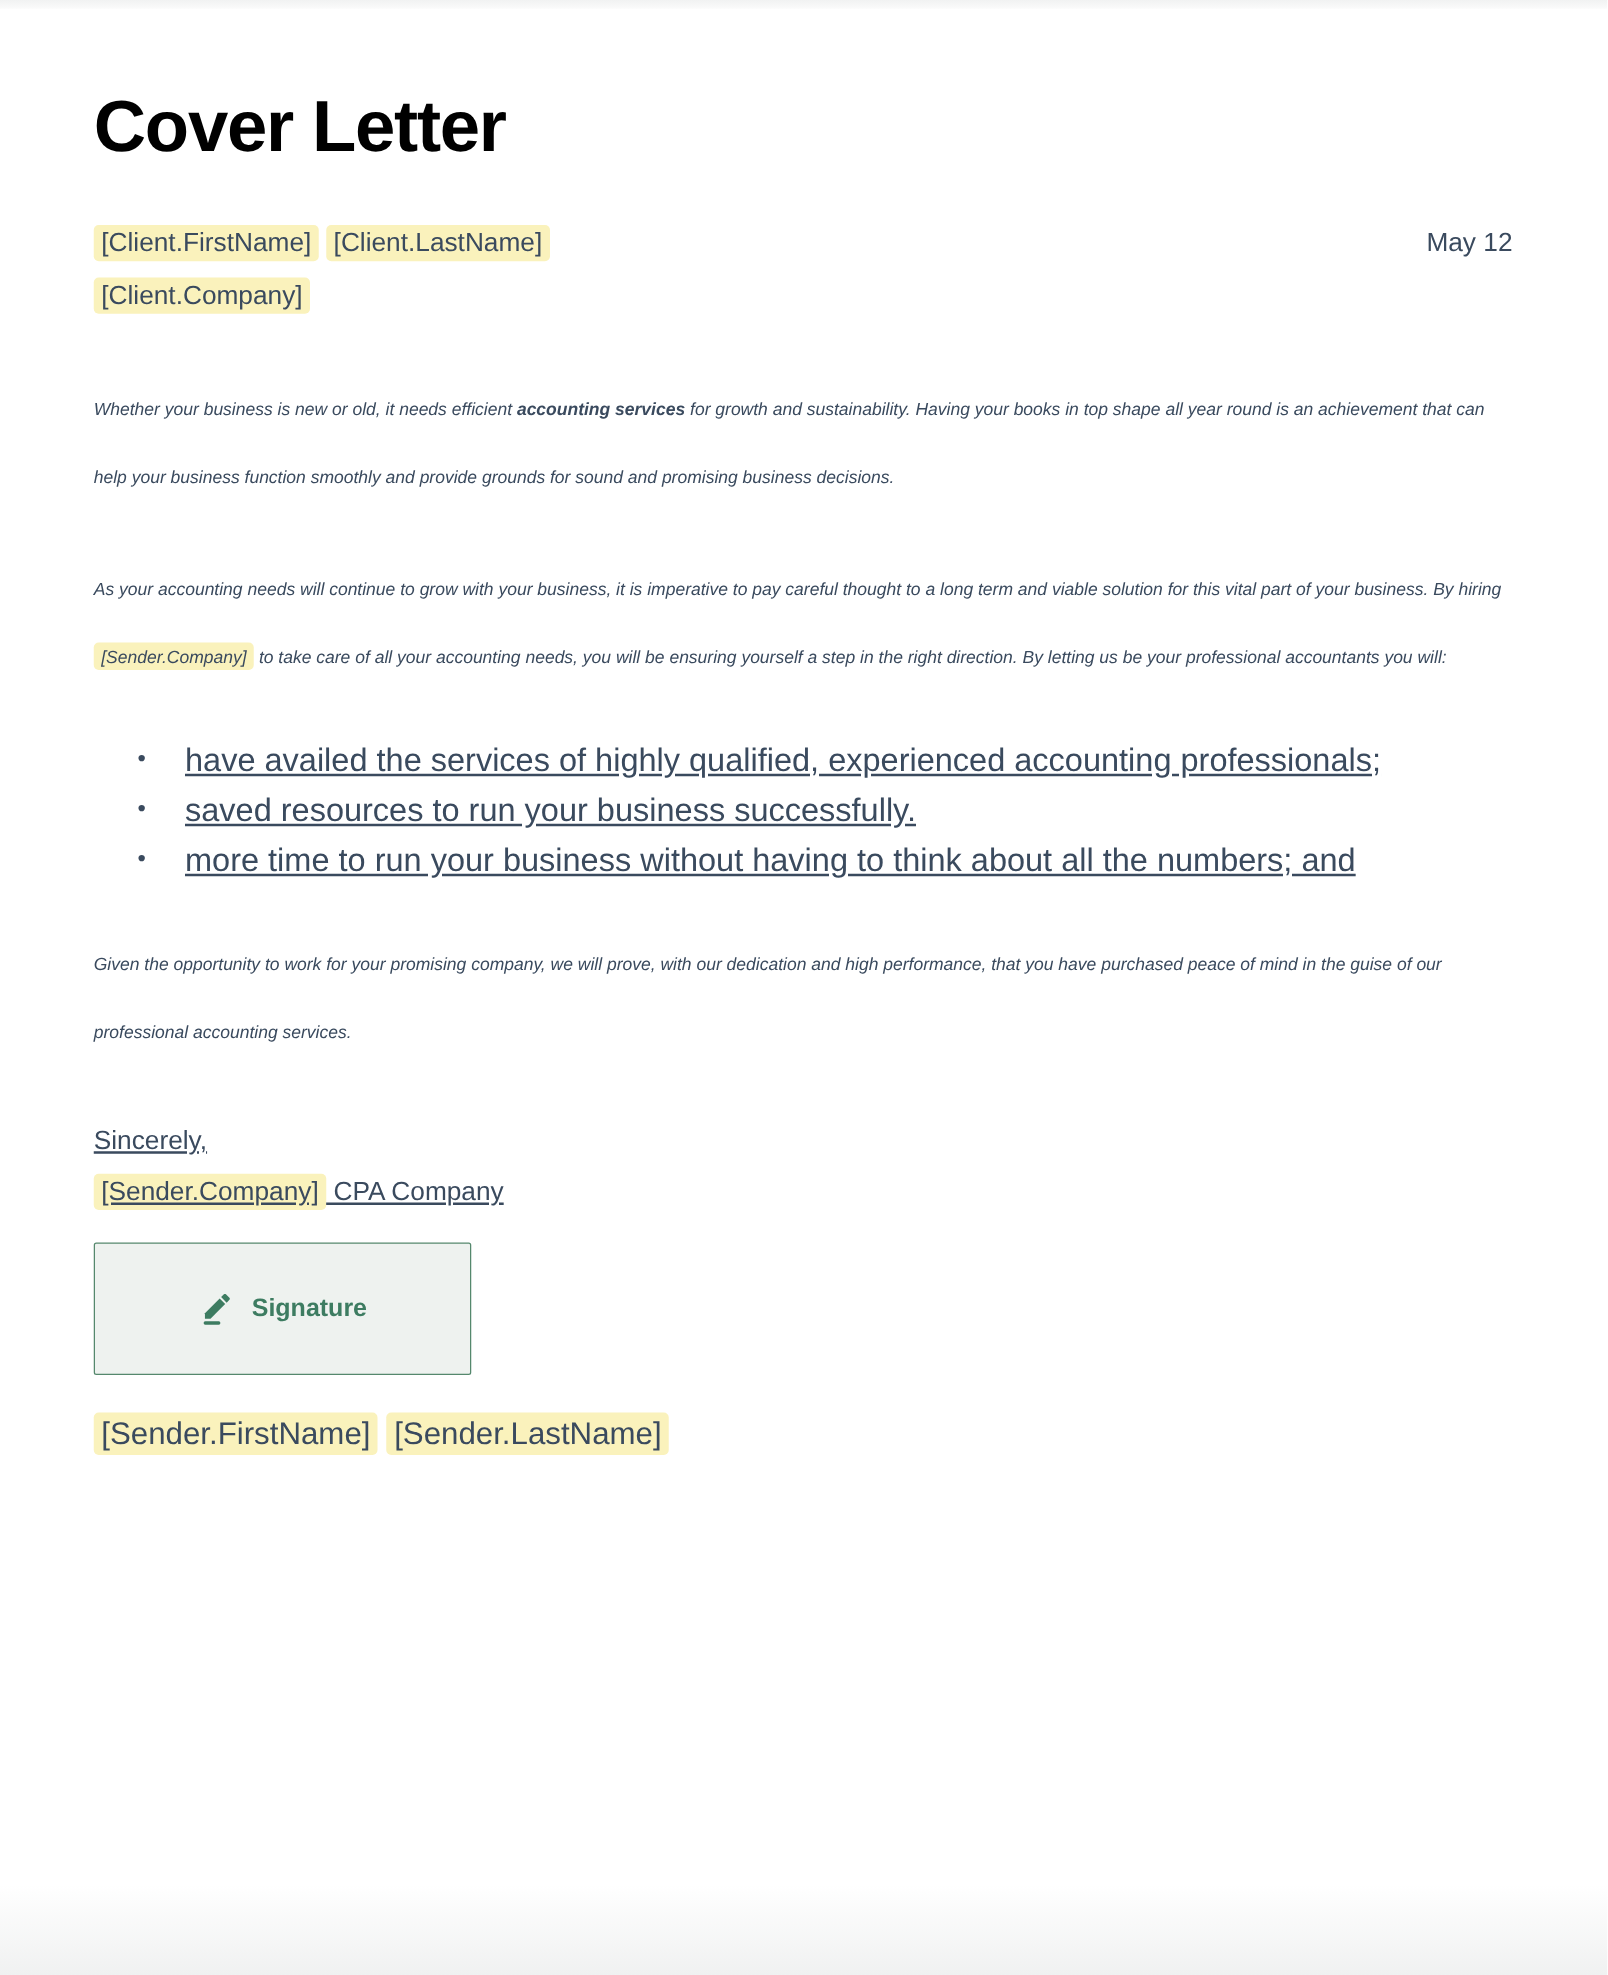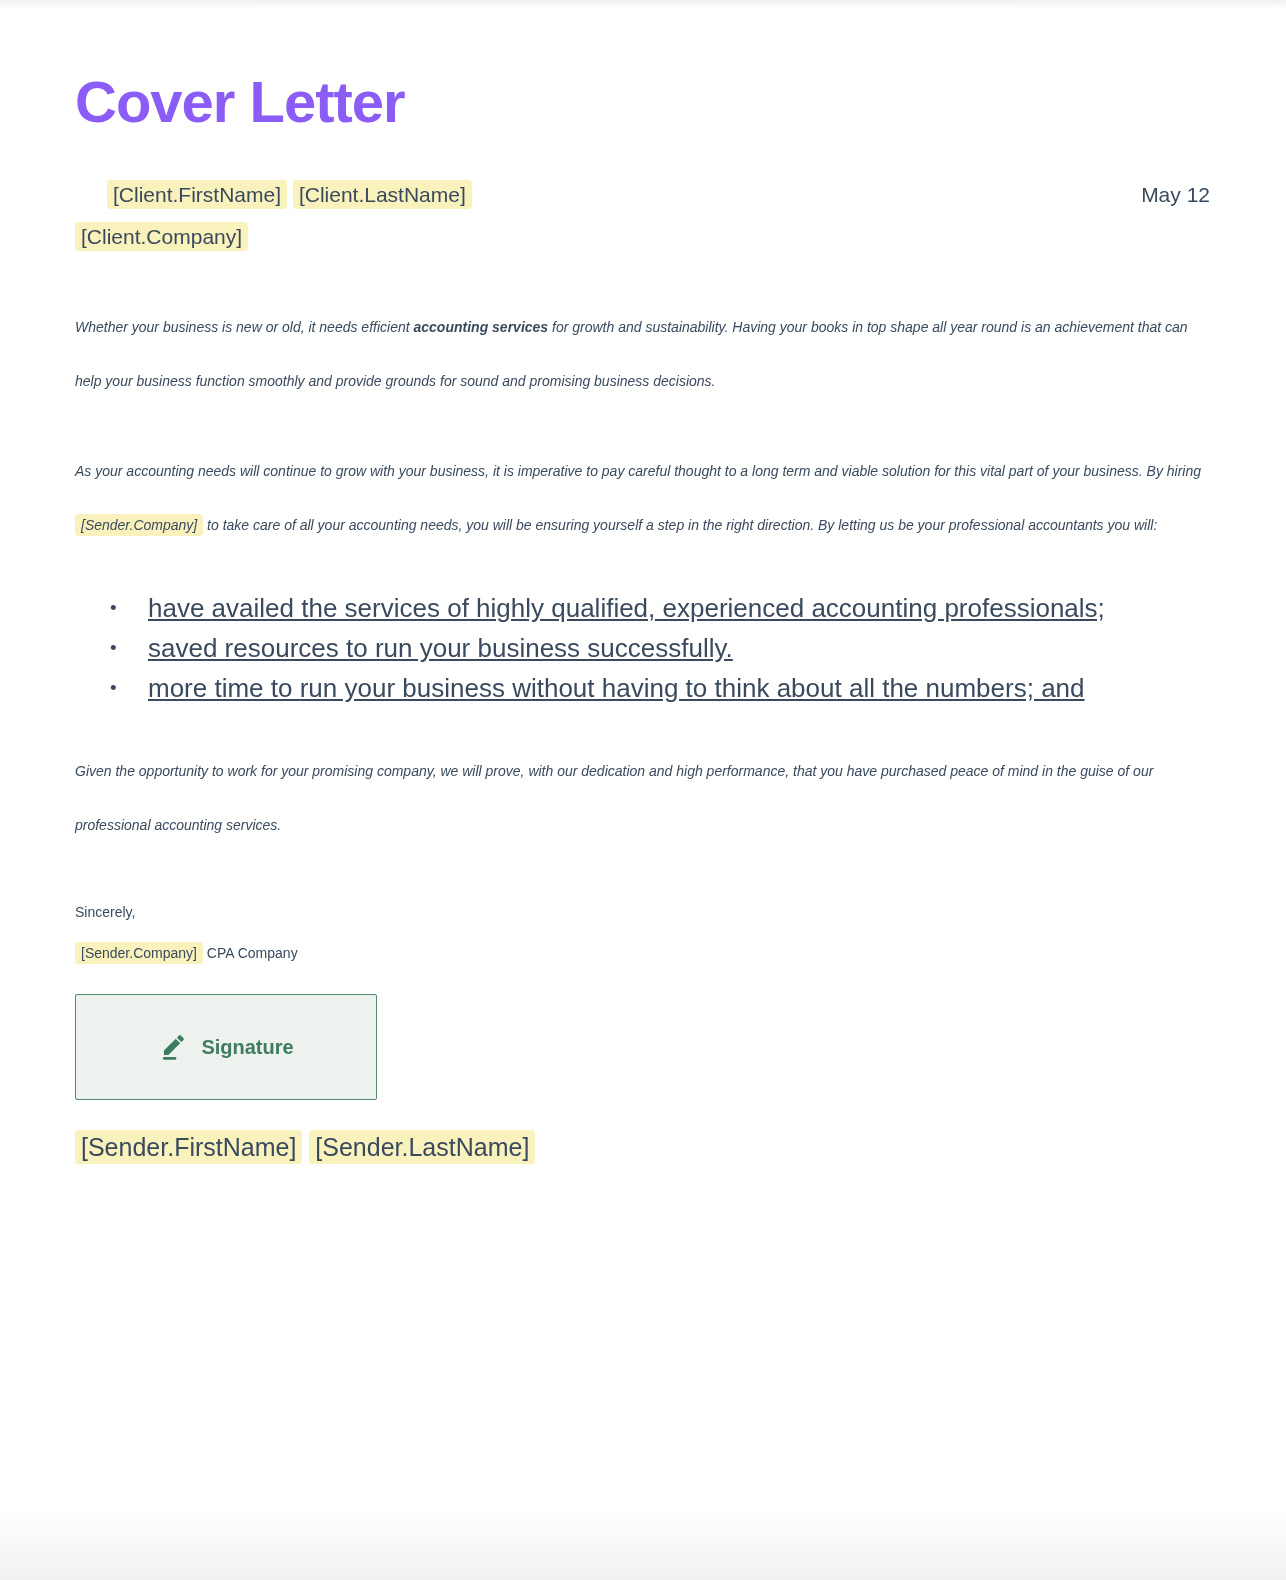--- a/index.html
+++ b/index.html
@@ -29,32 +29,31 @@
   }
   .page {
     padding: 70px 76px 0 75px;
   }
   .doc-title {
     margin: 0;
     font-size: 58px;
     line-height: 64px;
     font-weight: 900;
     letter-spacing: -1px;
-    color: #8b5cf6;
+    color: #000000;
   }
   .recipient {
     margin-top: 40px;
     font-size: 21px;
     line-height: 42px;
   }
   .recipient-row {
     display: flex;
     justify-content: space-between;
     align-items: flex-end;
-    margin-left: 32px;
   }
   .date {
     font-size: 21px;
     line-height: 42px;
     white-space: nowrap;
   }
   .salutation {
     margin-top: 58px;
     font-size: 21px;
     line-height: 42px;
@@ -82,22 +81,23 @@
   ul.benefits li::before {
     content: "\2022";
     position: absolute;
     left: 0;
     top: 0;
     font-size: 19px;
     color: #3a4a5e;
   }
   .closing-block {
     margin-top: 40px;
-    font-size: 14px;
+    font-size: 21px;
     line-height: 41px;
+    text-decoration: underline;
   }
   .hl {
     background: #FAF2BC;
     border-radius: 4px;
     padding: 3px 6px;
     box-decoration-break: clone;
     -webkit-box-decoration-break: clone;
   }
   .signature-box {
     margin-top: 20px;

